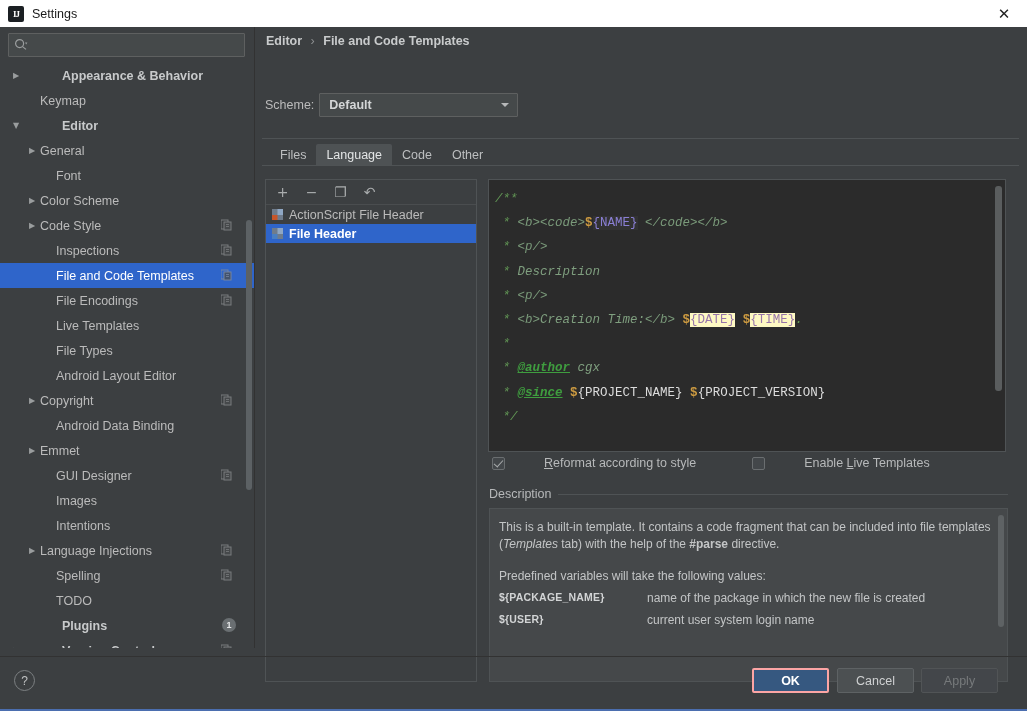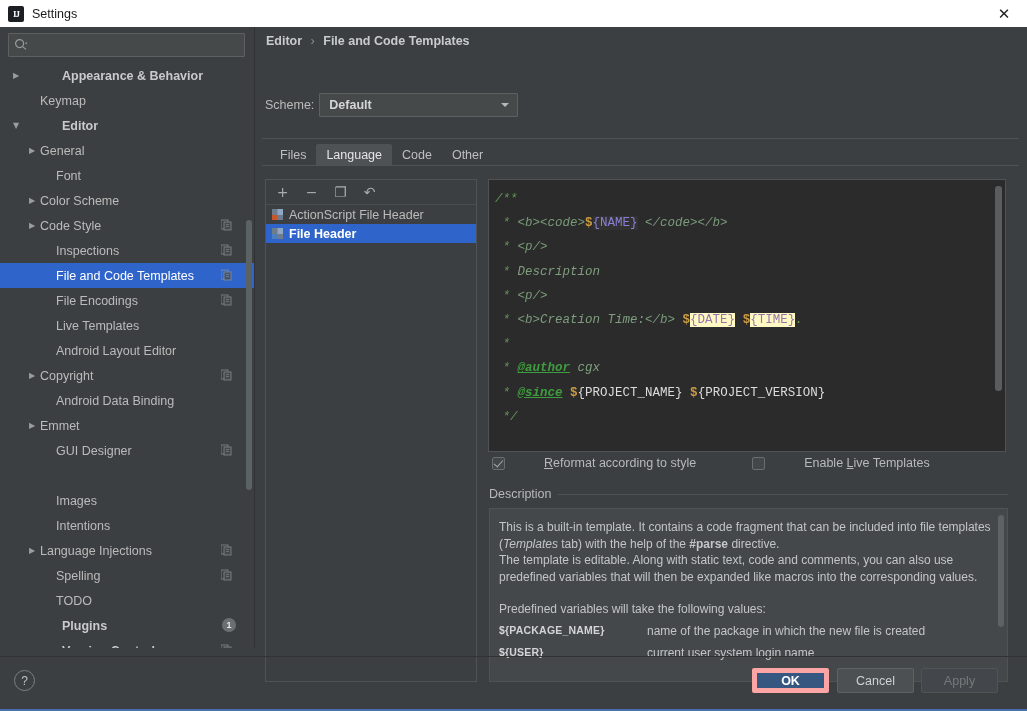--- a/index.html
+++ b/index.html
@@ -252,21 +252,21 @@
     border-radius: 50%; border: 1px solid #7c8082; color: #c0c2c3;
     font-size: 12px; display: flex; align-items: center; justify-content: center;
   }
   .dlgbtn {
     position: absolute; top: 641px; height: 25px;
     display: flex; align-items: center; justify-content: center;
     font-size: 12.5px; border-radius: 2px;
   }
   #ok-button {
     left: 752px; width: 77px; background: #365880;
-    border: 5px solid #fca5a5; color: #ffffff; font-weight: bold;
+    border: 2px solid #fca5a5; color: #ffffff; font-weight: bold;
   }
   #cancel-button {
     left: 837px; width: 77px; background: #4c5052;
     border: 1px solid #5e6264; color: #cfd1d2;
   }
   #apply-button {
     left: 921px; width: 77px; background: #43464a;
     border: 1px solid #515456; color: #76797b;
   }
   #focus-line {
@@ -358,20 +358,24 @@
             <line x1="5" y1="5.5" x2="8" y2="5.5" stroke="#8d9092" stroke-width=".8"></line>
             <line x1="5" y1="7.5" x2="8" y2="7.5" stroke="#8d9092" stroke-width=".8"></line>
           </svg></span>
       </div>
       <div class="tnode" style="padding-left: 40px;">
         <span class="arrow">&nbsp;</span>
         <span class="label">Live Templates</span>
       </div>
       <div class="tnode" style="padding-left: 40px;">
         <span class="arrow">&nbsp;</span>
+        <span class="label">File Types</span>
+      </div>
+      <div class="tnode" style="padding-left: 40px;">
+        <span class="arrow">&nbsp;</span>
         <span class="label">Android Layout Editor</span>
       </div>
       <div class="tnode" style="padding-left: 24px;">
         <span class="arrow">▶</span>
         <span class="label">Copyright</span>
         <span class="copyic"><svg viewBox="0 0 11 12">
             <rect x="0" y="1" width="7" height="9" fill="none" stroke="#8d9092" stroke-width="1"></rect>
             <rect x="3" y="3" width="7" height="8" fill="#4a4d4f" stroke="#8d9092" stroke-width="1"></rect>
             <line x1="5" y1="5.5" x2="8" y2="5.5" stroke="#8d9092" stroke-width=".8"></line>
             <line x1="5" y1="7.5" x2="8" y2="7.5" stroke="#8d9092" stroke-width=".8"></line>
@@ -388,21 +392,21 @@
       <div class="tnode" style="padding-left: 40px;">
         <span class="arrow">&nbsp;</span>
         <span class="label">GUI Designer</span>
         <span class="copyic"><svg viewBox="0 0 11 12">
             <rect x="0" y="1" width="7" height="9" fill="none" stroke="#8d9092" stroke-width="1"></rect>
             <rect x="3" y="3" width="7" height="8" fill="#4a4d4f" stroke="#8d9092" stroke-width="1"></rect>
             <line x1="5" y1="5.5" x2="8" y2="5.5" stroke="#8d9092" stroke-width=".8"></line>
             <line x1="5" y1="7.5" x2="8" y2="7.5" stroke="#8d9092" stroke-width=".8"></line>
           </svg></span>
       </div>
-      <div class="tnode" style="padding-left: 40px; margin-top: 25px;">
+      <div class="tnode" style="padding-left: 40px;">
         <span class="arrow">&nbsp;</span>
         <span class="label">Images</span>
       </div>
       <div class="tnode" style="padding-left: 40px;">
         <span class="arrow">&nbsp;</span>
         <span class="label">Intentions</span>
       </div>
       <div class="tnode" style="padding-left: 24px;">
         <span class="arrow">▶</span>
         <span class="label">Language Injections</span>
@@ -515,21 +519,20 @@
         <span class="txt">Enable <u>L</u>ive Templates</span>
       </div>
     </div>
 
   <div id="desc-rule"></div>
   <div id="desc-label">Description</div>
   <div id="descbox">
     <p>
       <span>This is a built-in template. It contains a code fragment that can be included into file templates (</span><i>Templates</i><span> tab) with the help of the </span><b>#parse</b><span> directive.</span>
     </p>
-    <p>The template is editable. Along with static text, code and comments, you can also use predefined variables that will then be expanded like macros into the corresponding values.</p>
     <div class="blank"></div>
     <p>Predefined variables will take the following values:</p>
     <table id="vartable">
         <tbody>
           <tr>
             <td class="k">${PACKAGE_NAME}</td>
             <td class="v">name of the package in which the new file is created</td>
           </tr>
           <tr>
             <td class="k">${USER}</td>

